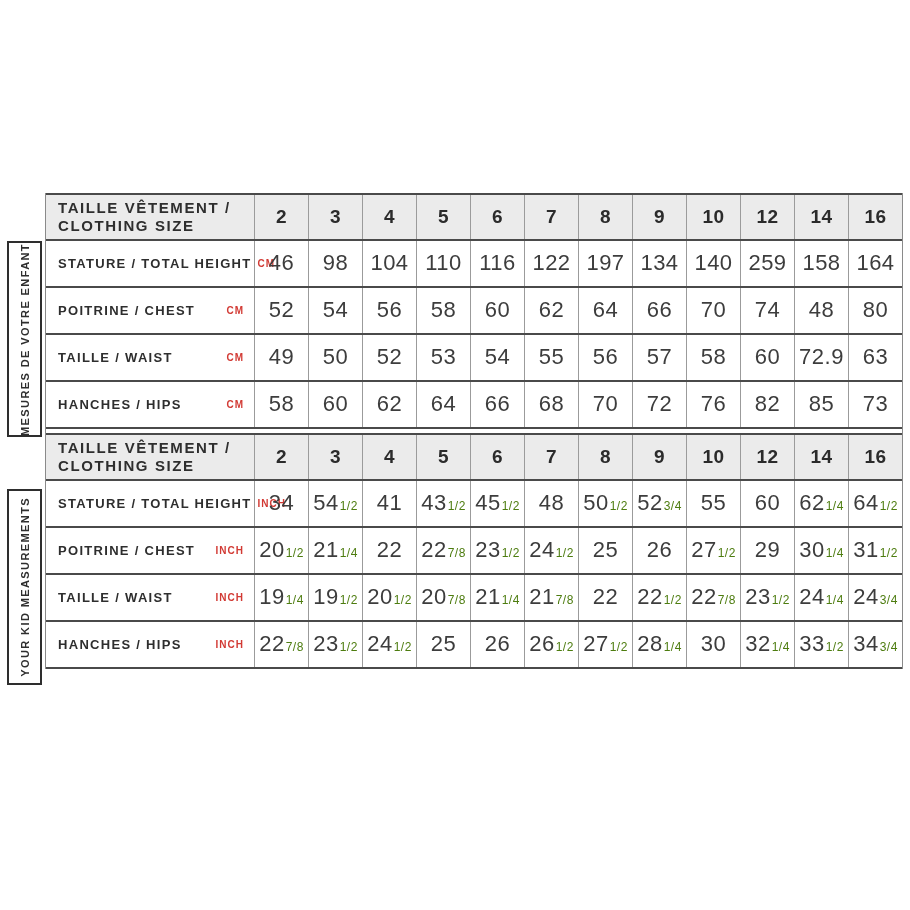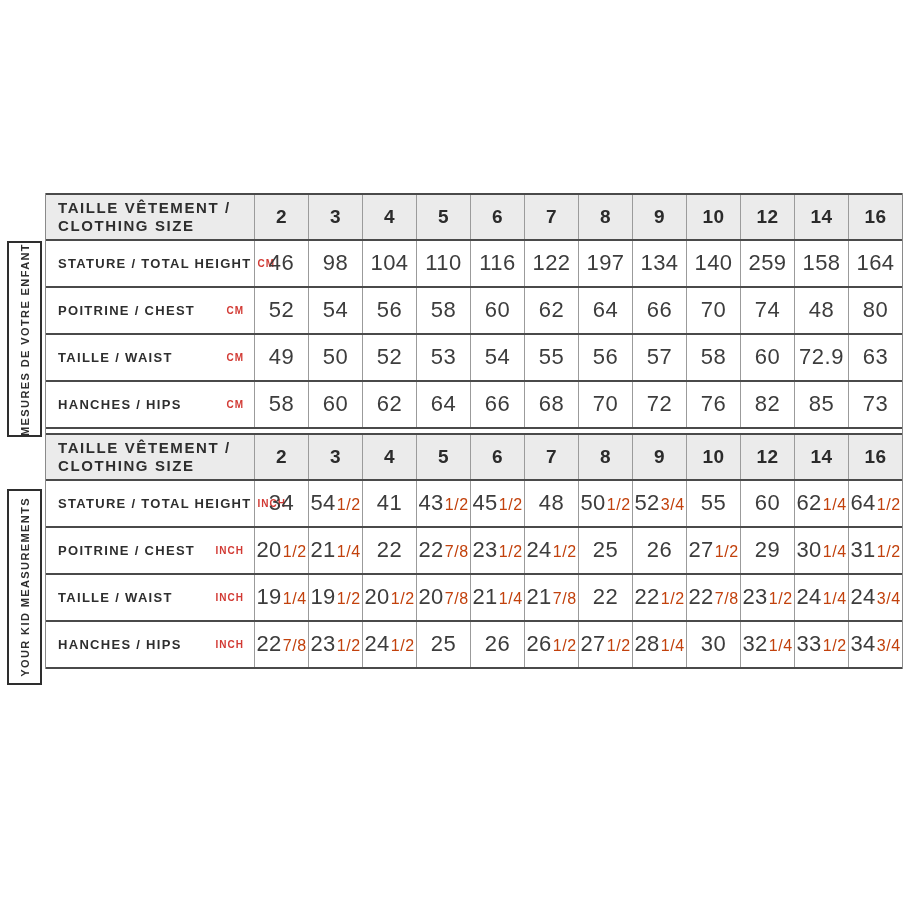--- a/index.html
+++ b/index.html
@@ -72,22 +72,22 @@
   }
   .value-cell {
     flex: 1 1 0;
     font-size: 22px; font-weight: 400;
     letter-spacing: 0.5px; color: #3d3d3d;
     align-items: baseline;
     padding-top: 11px;
   }
   .val-main { line-height: 1; }
   .val-frac {
-    font-size: 16px; line-height: 1;
-    margin-left: 1px; color: #c2410c;
+    font-size: 12px; line-height: 1;
+    margin-left: 1px; color: #4d7c0f;
     white-space: nowrap;
   }
 
   
   .side-box {
     position: absolute;
     left: 7px; width: 35px;
     background: #fff;
     border: 2px solid #2e2e2e;
     display: flex; align-items: center; justify-content: center;

